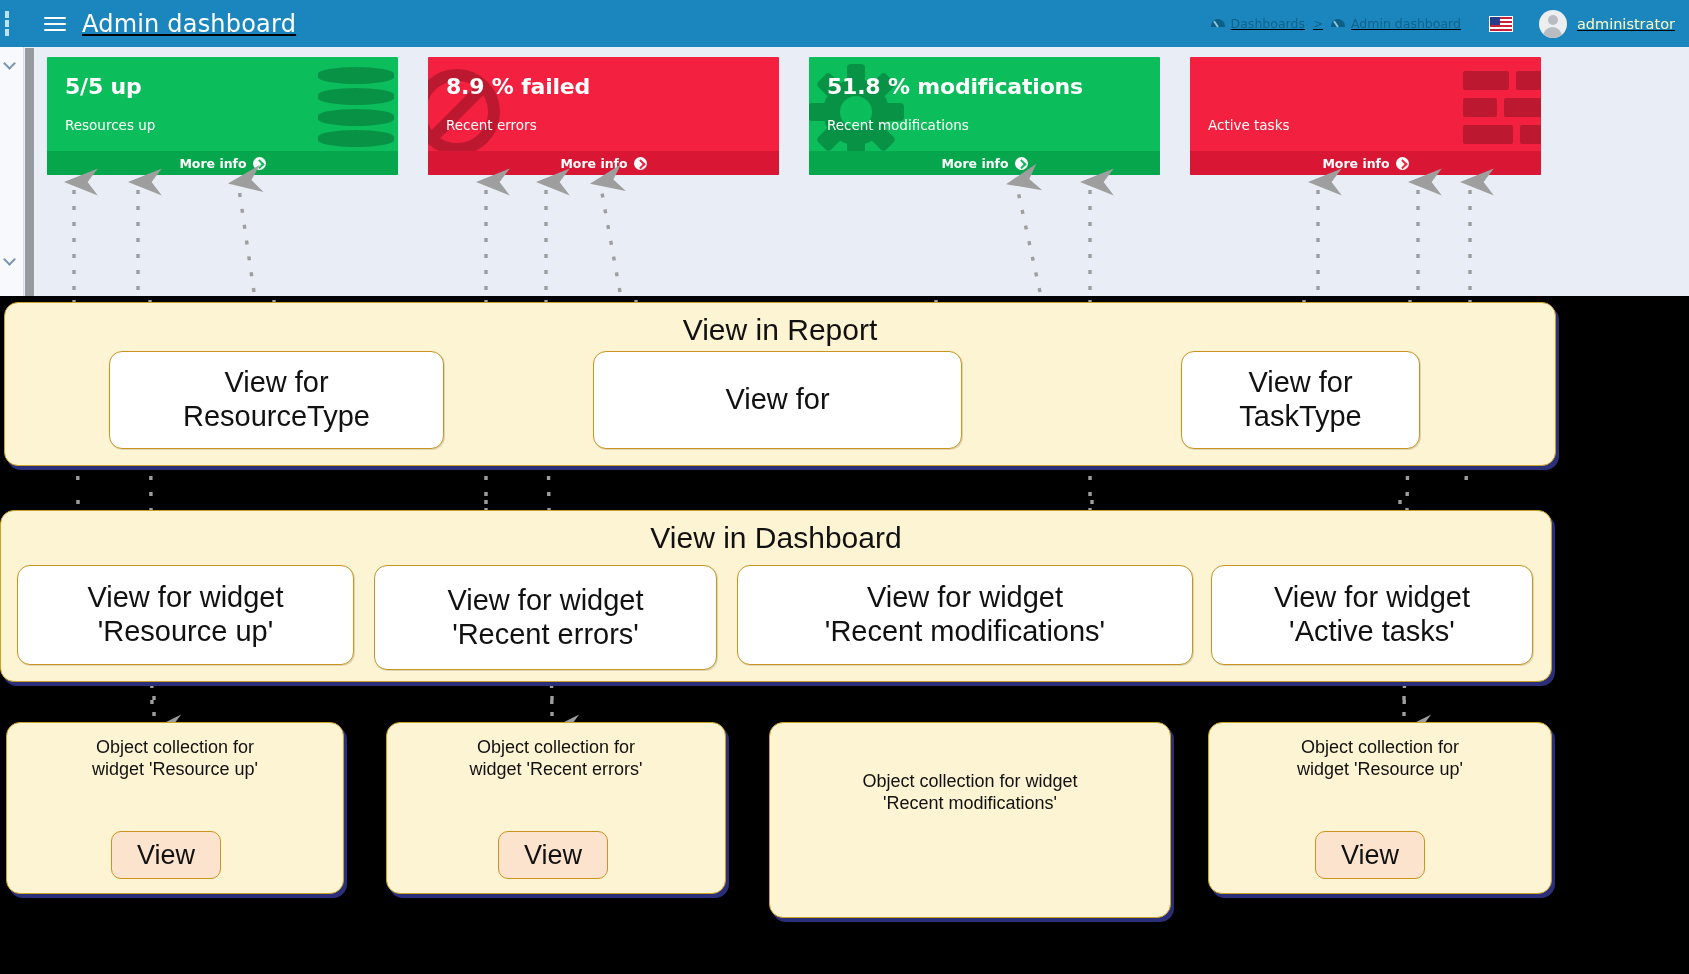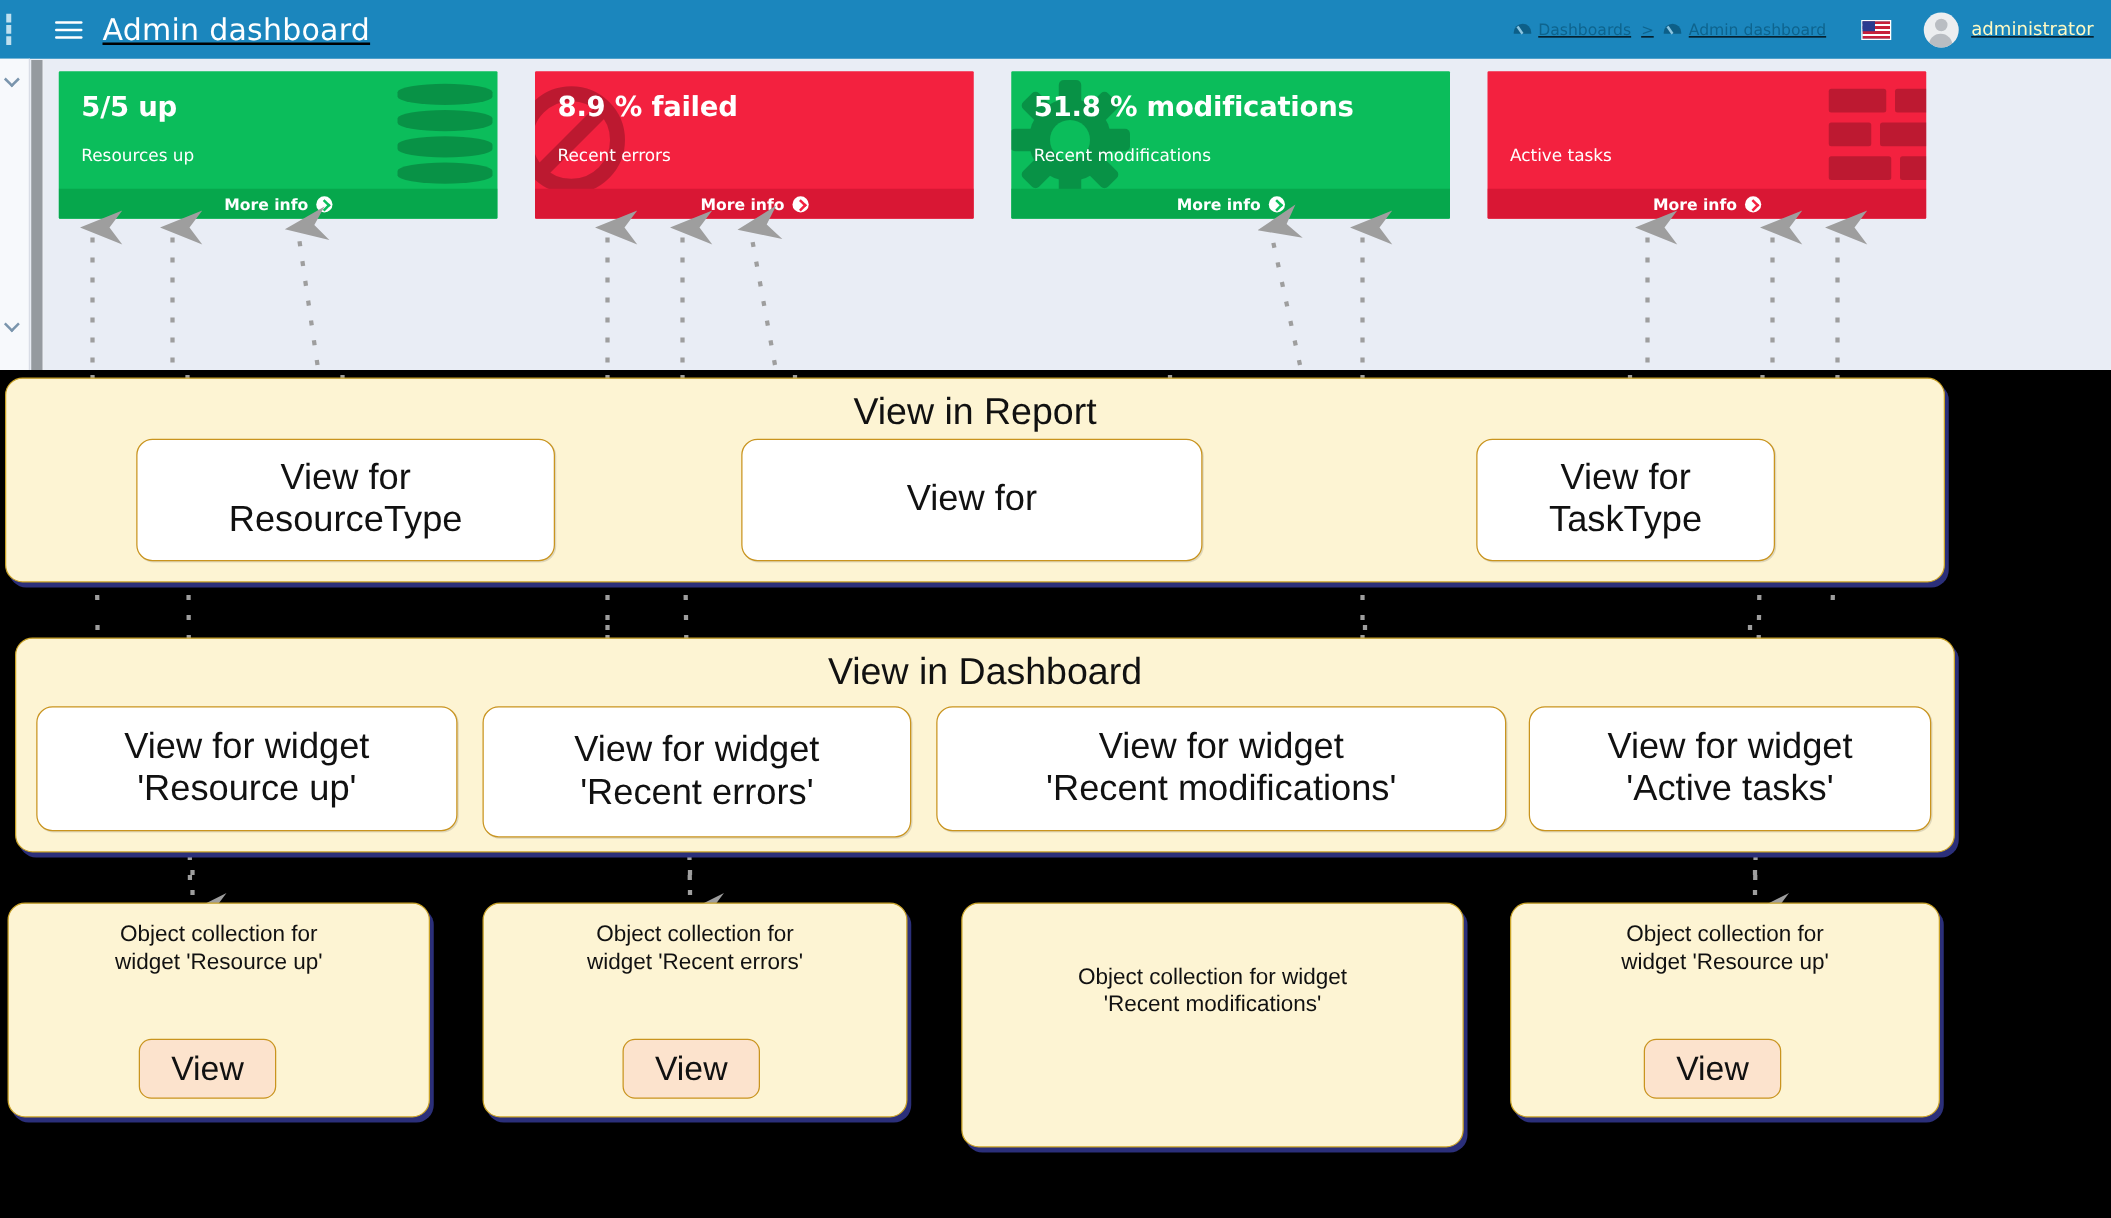--- a/index.html
+++ b/index.html
@@ -344,21 +344,21 @@
       <span><span>View for</span><br>
             </span>
     </div>
 
     <div class="node" style="left:1176px; top:48px; width:239px; height:98px; font-size:29px;">
       <span><span>View for</span><br>
             <span>TaskType</span></span>
     </div>
   </div>
 
-  <div class="grp" style="left:12px; top:510px; width:1552px; height:172px;">
+  <div class="grp" style="left:0; top:510px; width:1552px; height:172px;">
     <div class="grp-title" style="top:10px;">View in Dashboard</div>
 
     <div class="node" style="left:16px; top:54px; width:337px; height:100px; font-size:29px;">
       <span><span>View for widget</span><br>
             <span>'Resource up'</span></span>
     </div>
 
     <div class="node" style="left:373px; top:54px; width:343px; height:105px; font-size:29px;">
       <span><span>View for widget</span><br>
             <span>'Recent errors'</span></span>

